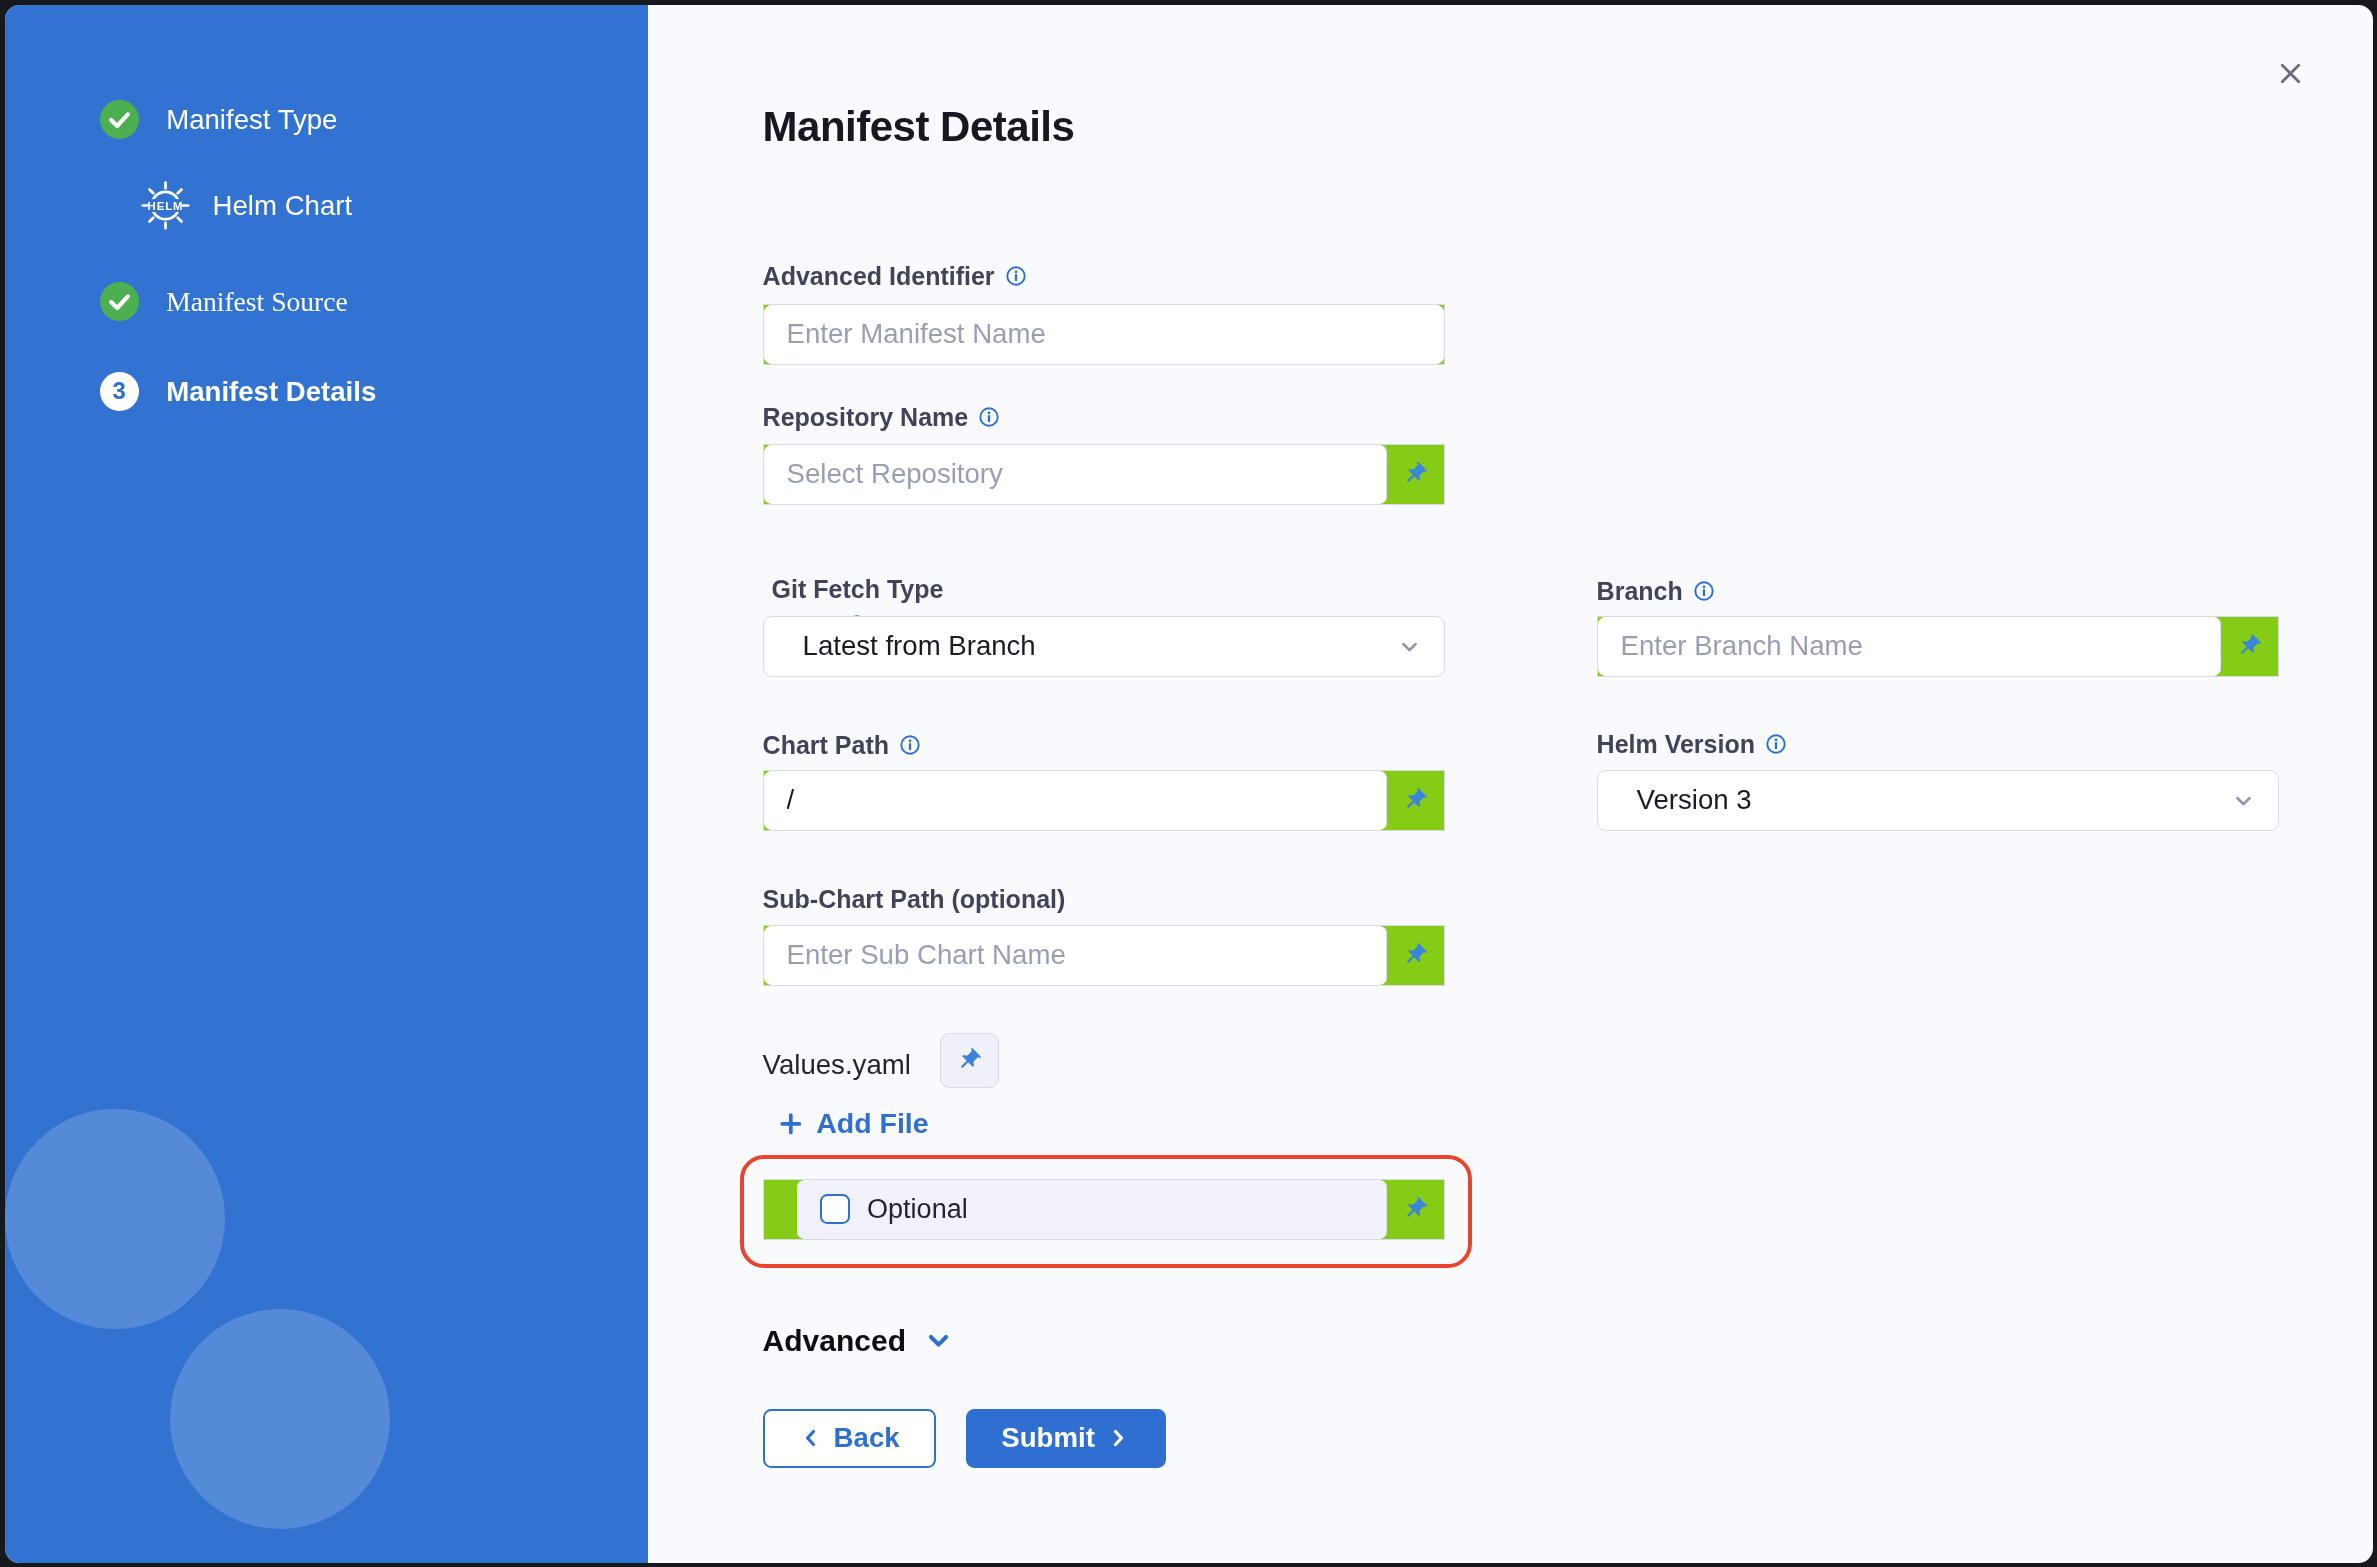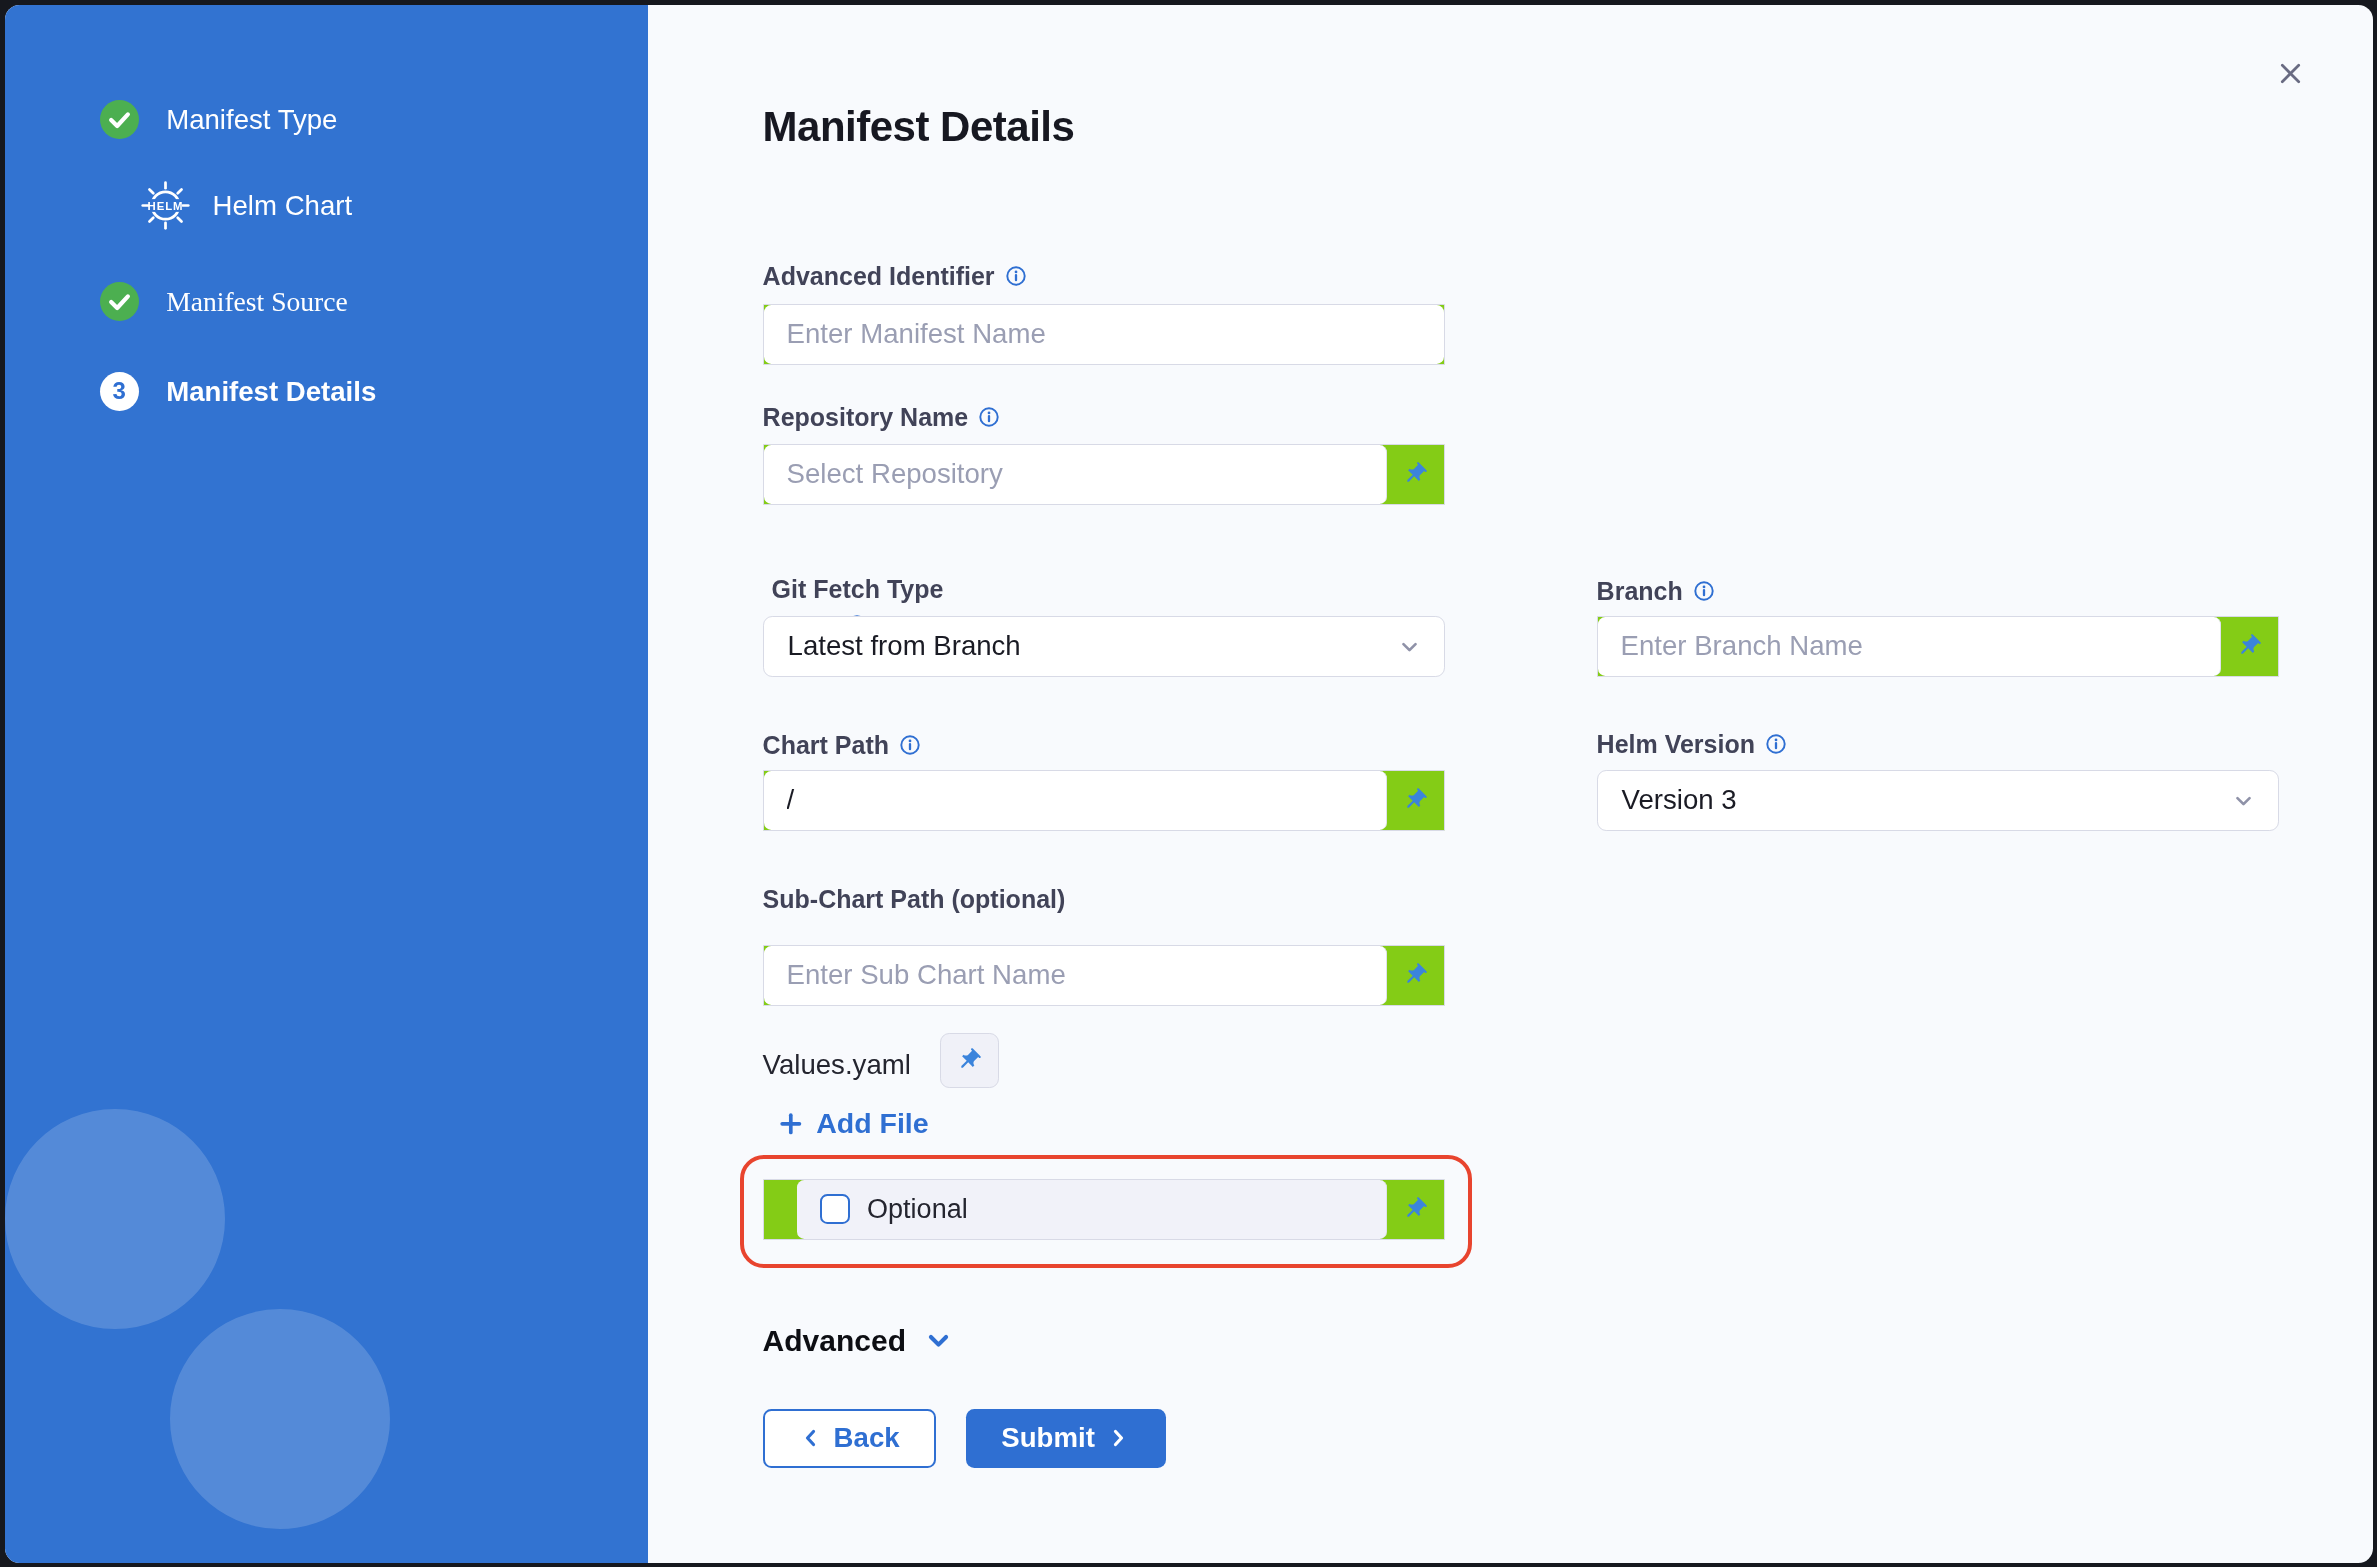--- a/index.html
+++ b/index.html
@@ -70,39 +70,39 @@
   .field-main.gray { background:#f1f2f9; }
   .field-suffix { width:57px; display:flex; align-items:center; justify-content:center; cursor:pointer; }
   .field input {
     width:100%; border:none; outline:none; background:transparent;
     font-family:"Liberation Sans", sans-serif; font-size:27.6px; color:#1a1b24;
   }
   .field input::placeholder { color:#9a9eb3; opacity:1; }
   .selectbox {
     position:absolute; height:61px; width:682px; background:#ffffff;
     border:1.8px solid #d8dae6; border-radius:9.2px;
-    display:flex; align-items:center; padding:0 24px; cursor:pointer;
+    display:flex; align-items:center; padding:0 39px; cursor:pointer;
     font-size:27.6px; color:#1a1b24;
   }
   .selectbox .chev { position:absolute; right:20px; top:15.6px; }
   
   .l-mi  { left:115px; top:255px; }
   .f-mi  { left:115px; top:299px; }
   .l-rn  { left:115px; top:396px; }
   .f-rn  { left:115px; top:439px; }
   .l-gft { left:124px; top:570px;flex-direction:column; }
   .f-gft { left:115px; top:611px; }
   .l-br  { left:949px; top:570px; }
   .f-br  { left:949px; top:611px; }
   .l-cp  { left:115px; top:724px; }
   .f-cp  { left:115px; top:765px; }
   .l-hv  { left:949px; top:723px; }
   .f-hv  { left:949px; top:765px; }
   .l-scp { left:115px; top:878px; }
-  .f-scp { left:115px; top:940px; }
+  .f-scp { left:115px; top:920px; }
   .l-vy  { left:115px; top:1044px; font-weight:400; color:#24252f; font-size:27.6px; }
   .pin-btn {
     position:absolute; left:292px; top:1028px; width:59px; height:55px;
     background:#f0f1f8; border:1.8px solid #d8dae6; border-radius:9.2px;
     display:flex; align-items:center; justify-content:center; cursor:pointer;
   }
   .add-file {
     position:absolute; left:129px; top:1099px; height:40px;
     display:flex; align-items:center; gap:12px; cursor:pointer;
     background:none; border:none;

